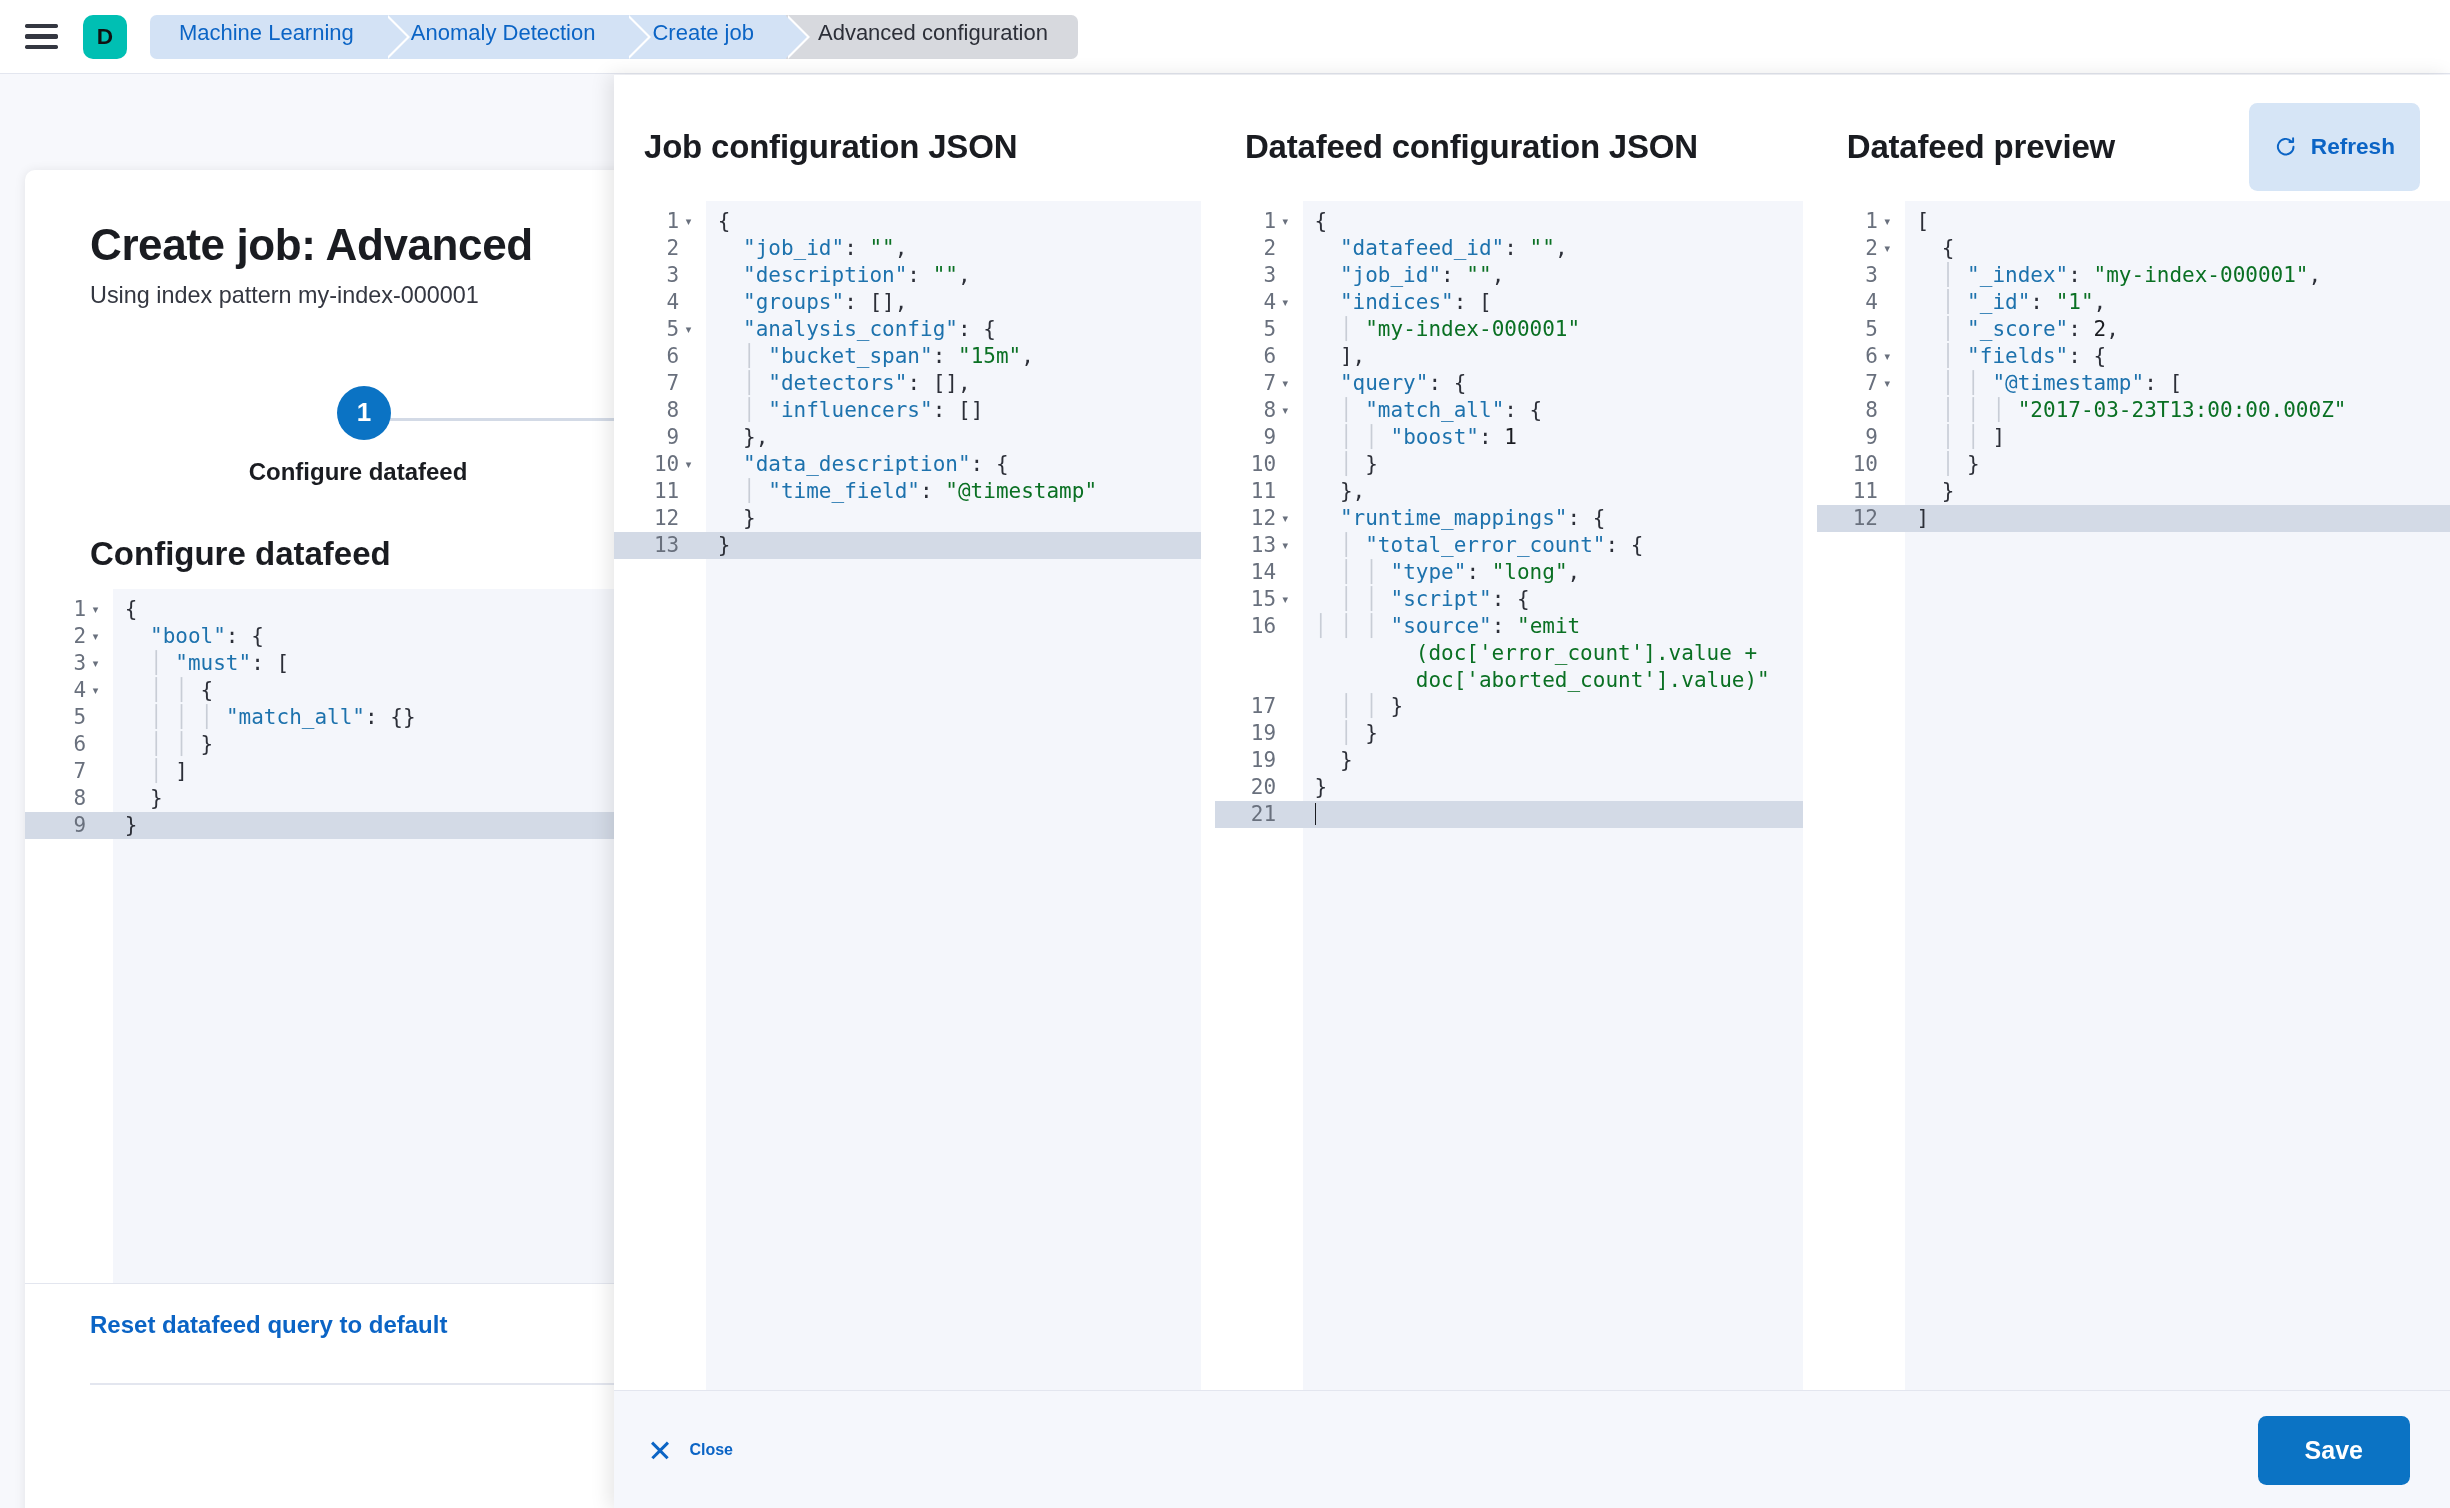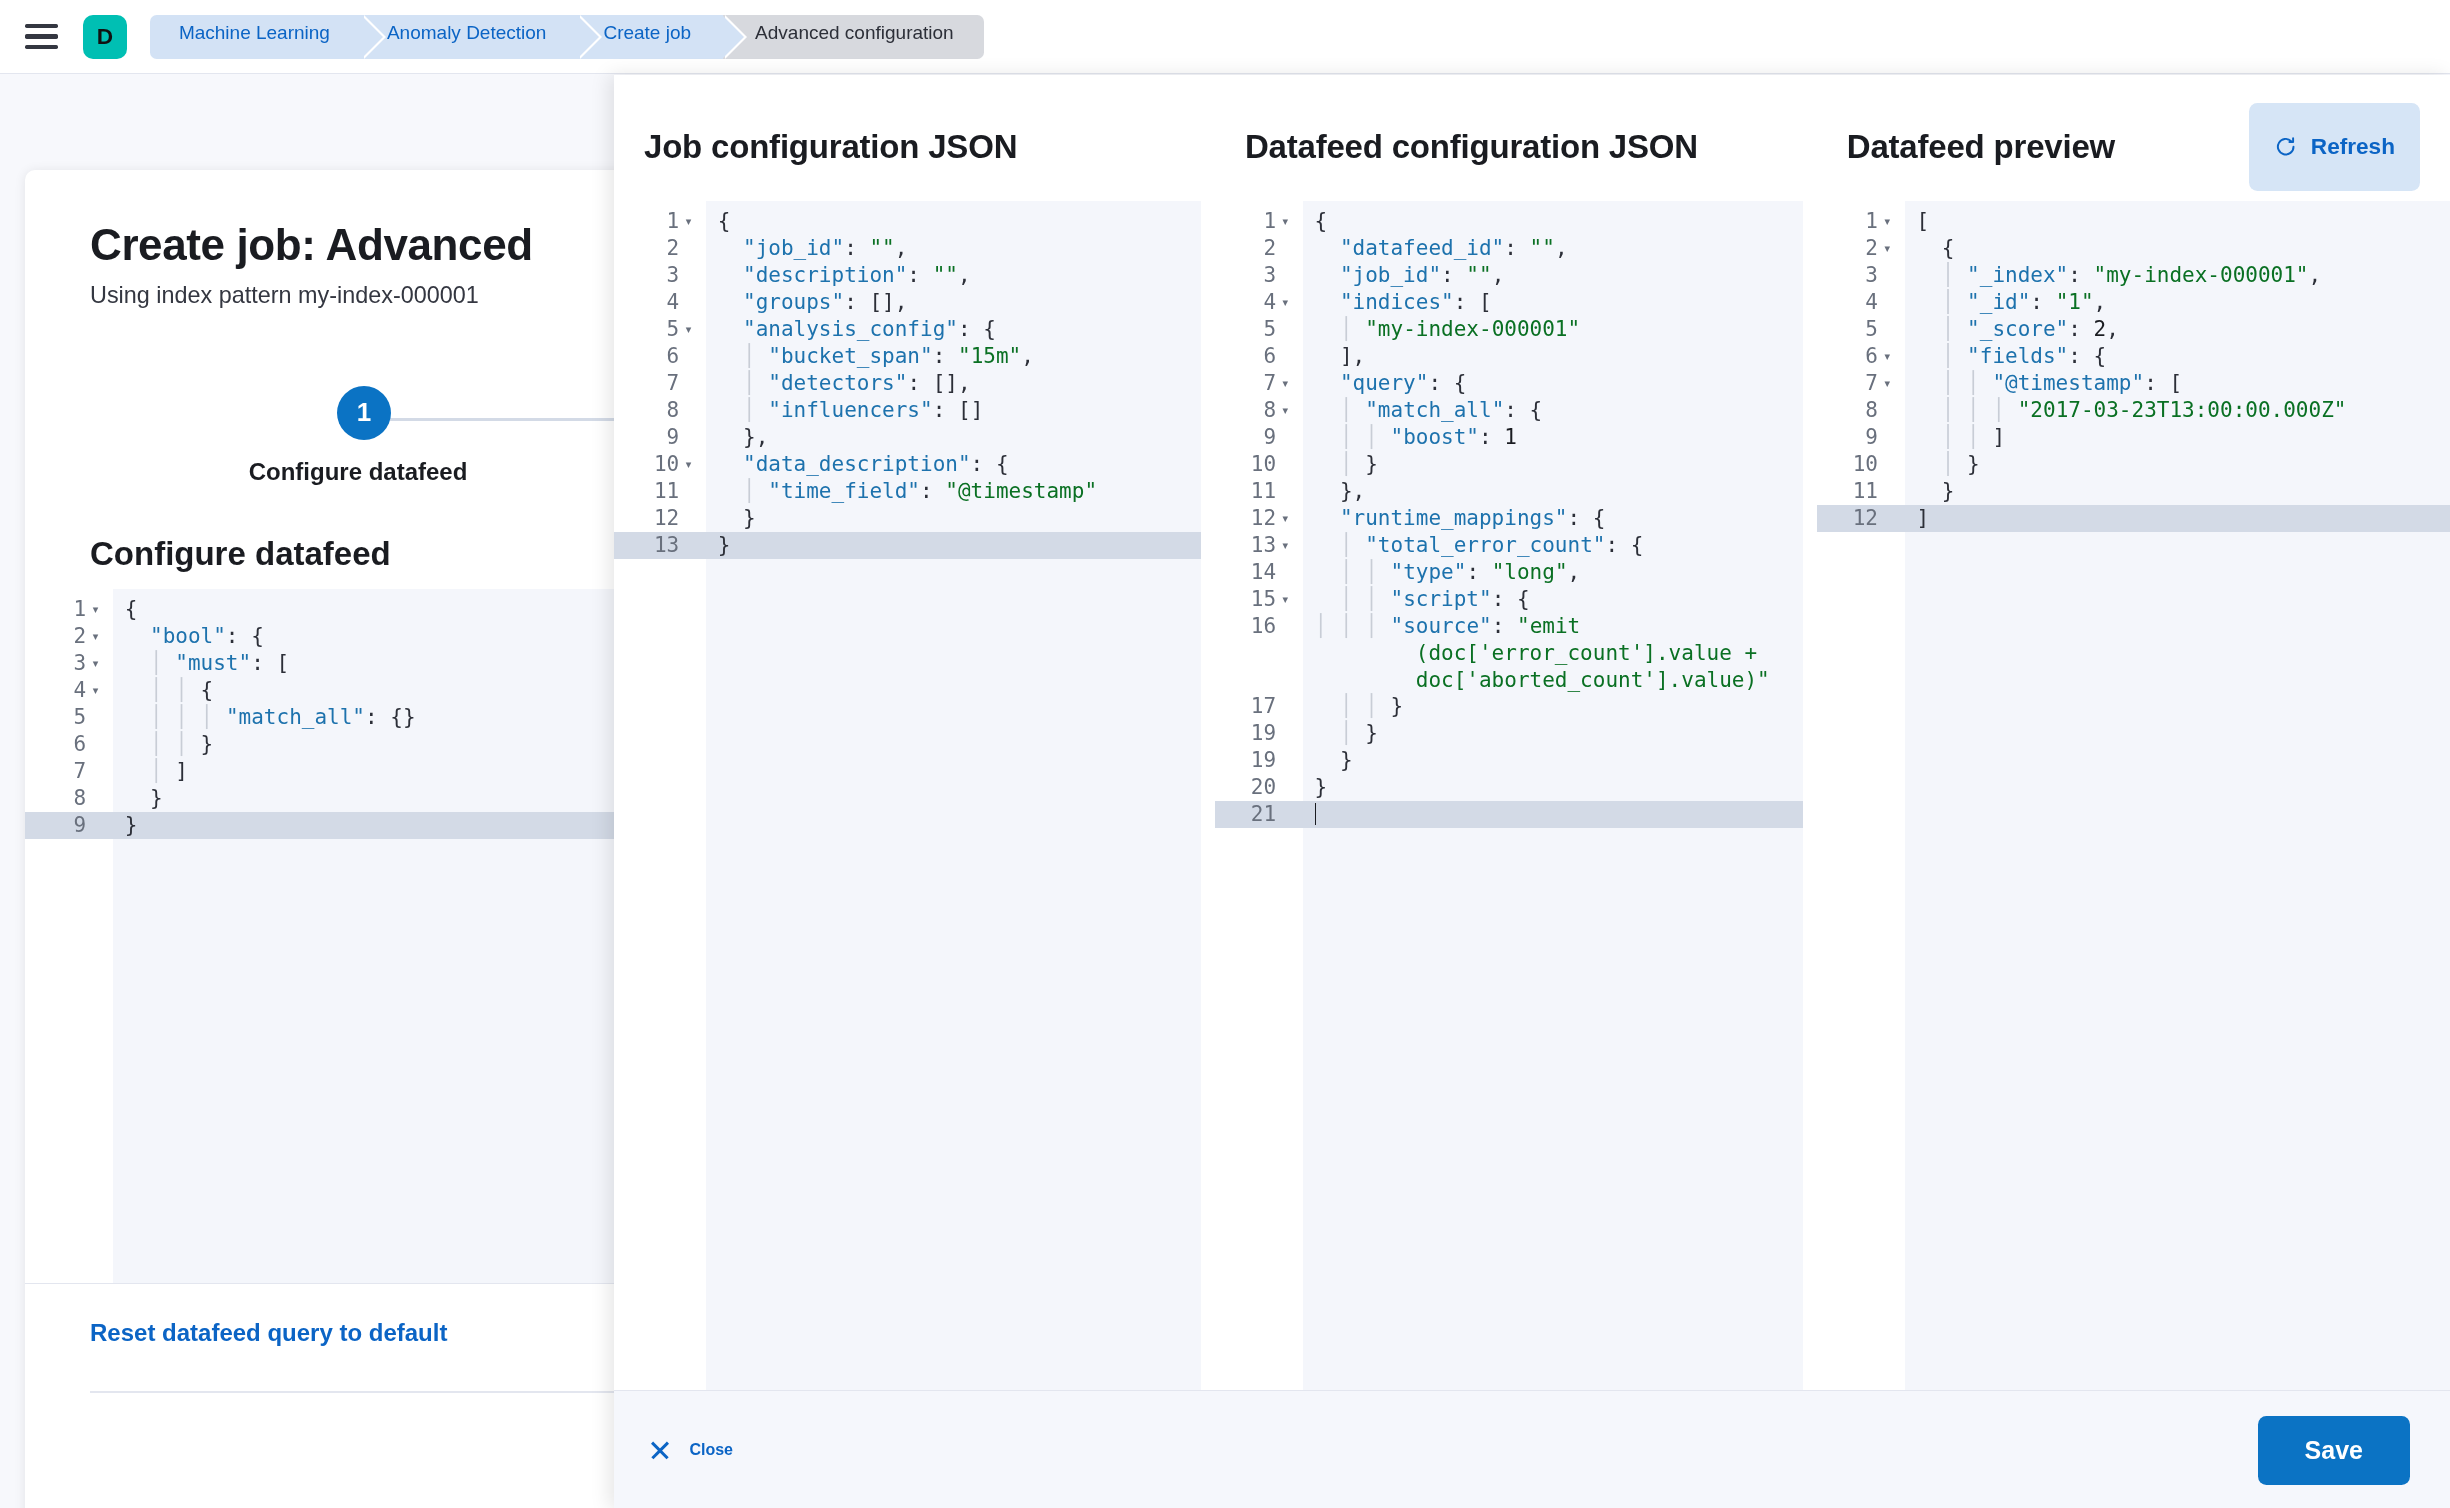--- a/index.html
+++ b/index.html
@@ -23,21 +23,21 @@
   .applogo {
     width: 44px; height: 44px; border-radius: 10px; background: #00bfb3;
     color: #111; font-weight: 700; font-size: 22.6px;
     display: flex; align-items: center; justify-content: center;
     margin-right: 23.4px; letter-spacing: 0;
   }
 
   .breadcrumbs { display: flex; align-items: stretch; height: 44px; }
   .crumb {
     position: relative; display: flex; align-items: center;
-    background: #d3e2f5; color: #0b64c5; font-size: 19px;
+    background: #d3e2f5; color: #0b64c5; font-size: 22px;
     padding: 0 32px 7px 25px; white-space: nowrap;
   }
   .crumb:first-child { border-radius: 6.7px 0 0 6.7px; padding-left: 28.5px; }
   .crumb::after {
     content: ''; position: absolute; right: -21px; top: 0; z-index: 2;
     width: 0; height: 0;
     border-top: 22px solid transparent; border-bottom: 22px solid transparent;
     border-left: 22px solid #d3e2f5;
   }
   .crumb::before {
@@ -73,21 +73,21 @@
     position: absolute; left: 247px; top: 0; width: 54px; height: 54px; border-radius: 50%;
     background: #0b73c4; color: #fff; font-size: 26px; font-weight: 600;
     display: flex; align-items: center; justify-content: center;
   }
   .step-label { text-align: center; font-size: 24px; font-weight: 700; color: #1a1c21;
     margin-top: 5px; width: 536px; }
 
   .section-title { font-size: 33px; font-weight: 700; color: #1a1c21; margin-top: 49px; }
   .field-label { font-size: 19px; font-weight: 700; color: #1a1c21; margin-top: 62px; }
 
-  .reset-link { color: #0b64c5; font-size: 23.4px; margin-top: 35px; cursor: pointer; }
+  .reset-link { color: #0b64c5; font-size: 23.4px; margin-top: 27px; cursor: pointer; }
   .divider { height: 1.7px; background: #e3e6ef; margin: 44px 0 0 0; }
   .btn-link { color: #0b64c5; font-size: 24px; font-weight: 700; cursor: pointer; background:none;border:none;
     font-family: "Liberation Sans", sans-serif; }
 
   
   .editor {
     display: flex; background: #f4f6fb; font-family: "DejaVu Sans Mono", monospace;
     font-size: 21px; line-height: 27px; overflow: hidden;
   }
   .gutter {

